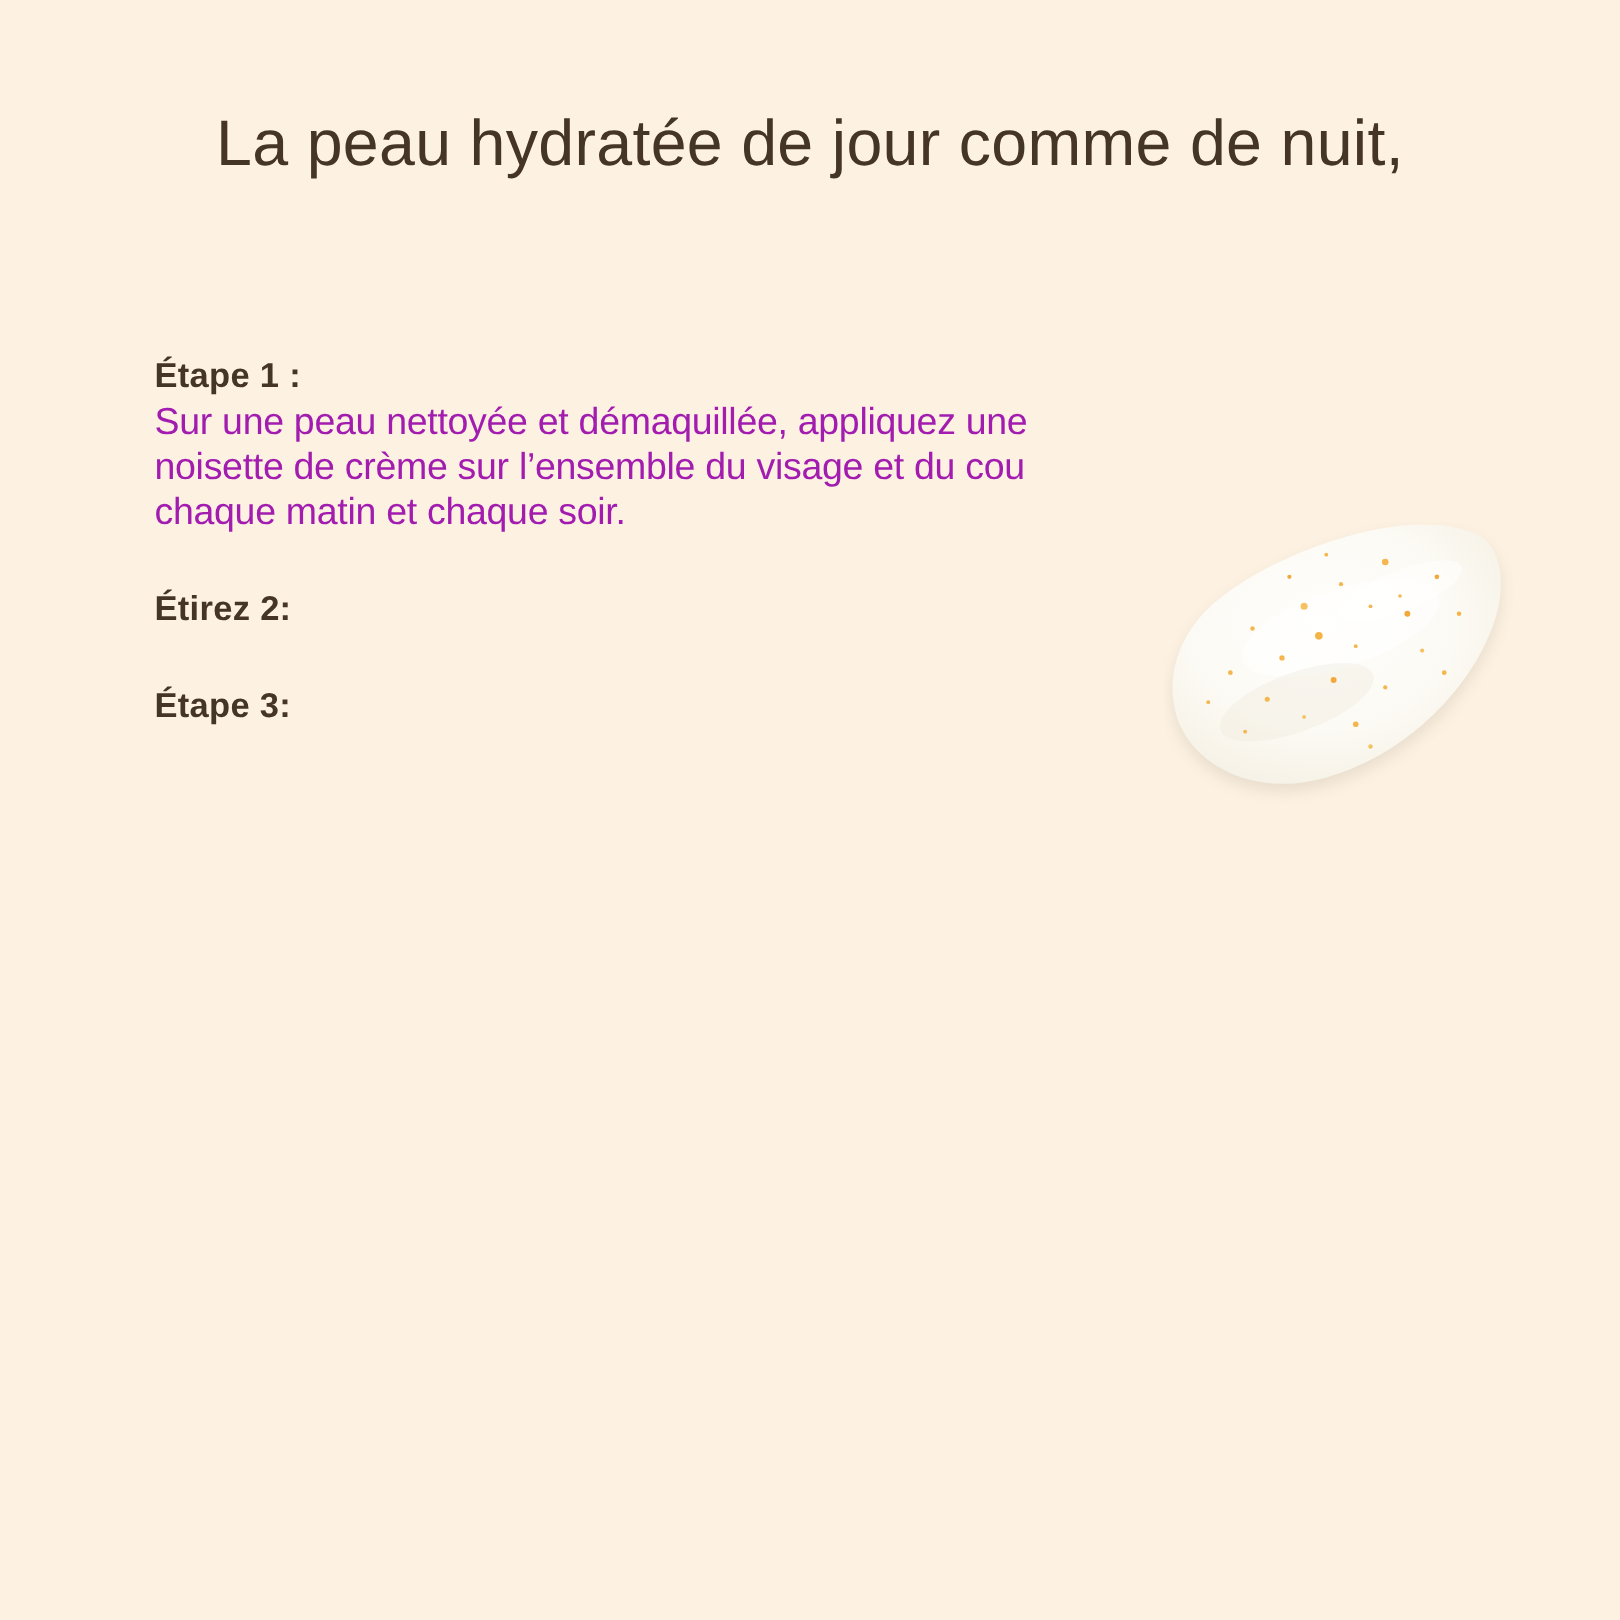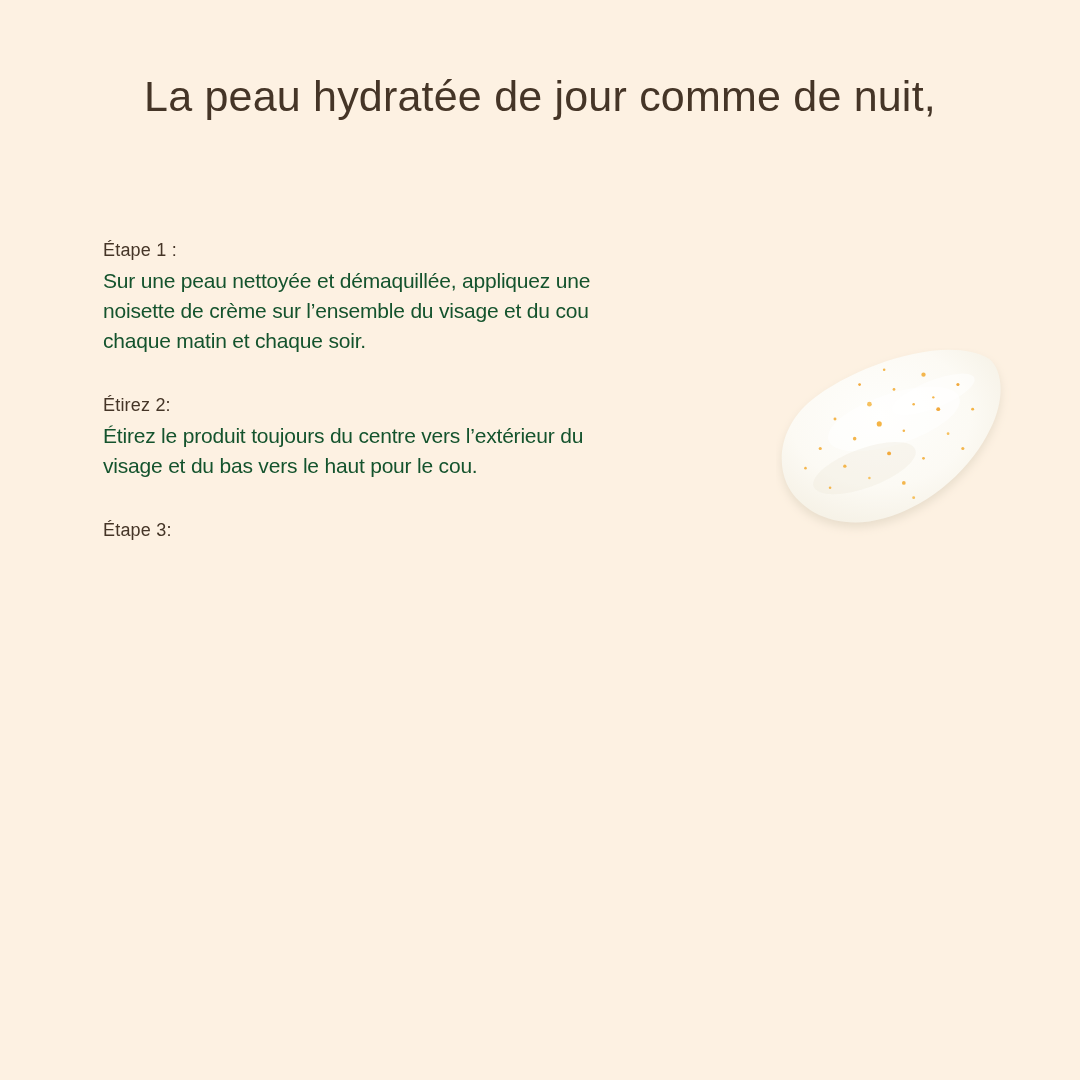--- a/index.html
+++ b/index.html
@@ -34,32 +34,32 @@
   .title-line { display: block; }
   .steps {
     position: absolute;
     left: 103px;
     top: 234px;
     width: 600px;
   }
   .step { margin: 0 0 33px 0; }
   .step-label {
     margin: 0;
-    font-size: 18px;
+    font-size: 23px;
     line-height: 32px;
-    font-weight: 400;
+    font-weight: 700;
     color: #453527;
     letter-spacing: 0.2px;
   }
   .step-text {
     margin: 0;
-    font-size: 21px;
+    font-size: 25px;
     line-height: 30px;
     font-weight: 400;
-    color: #14532d;
+    color: #a21caf;
     letter-spacing: -0.2px;
     white-space: pre-line;
   }
   .smear {
     position: absolute;
     left: 776px;
     top: 348px;
     width: 236px;
     height: 196px;
   }
@@ -76,22 +76,20 @@
 
   <section class="steps">
     <div class="step">
       <h2 class="step-label">Étape 1 :</h2>
       <p class="step-text">Sur une peau nettoyée et démaquillée, appliquez une
 noisette de crème sur l’ensemble du visage et du cou
 chaque matin et chaque soir.</p>
     </div>
     <div class="step">
       <h2 class="step-label">Étirez 2:</h2>
-      <p class="step-text">Étirez le produit toujours du centre vers l’extérieur du
-visage et du bas vers le haut pour le cou.</p>
     </div>
     <div class="step">
       <h2 class="step-label">Étape 3:</h2>
     </div>
   </section>
 
   <div class="smear">
     <svg viewBox="0 0 240 195" xmlns="http://www.w3.org/2000/svg" aria-hidden="true">
       <defs>
         <radialGradient id="creamGrad" cx="45%" cy="38%" r="75%">

